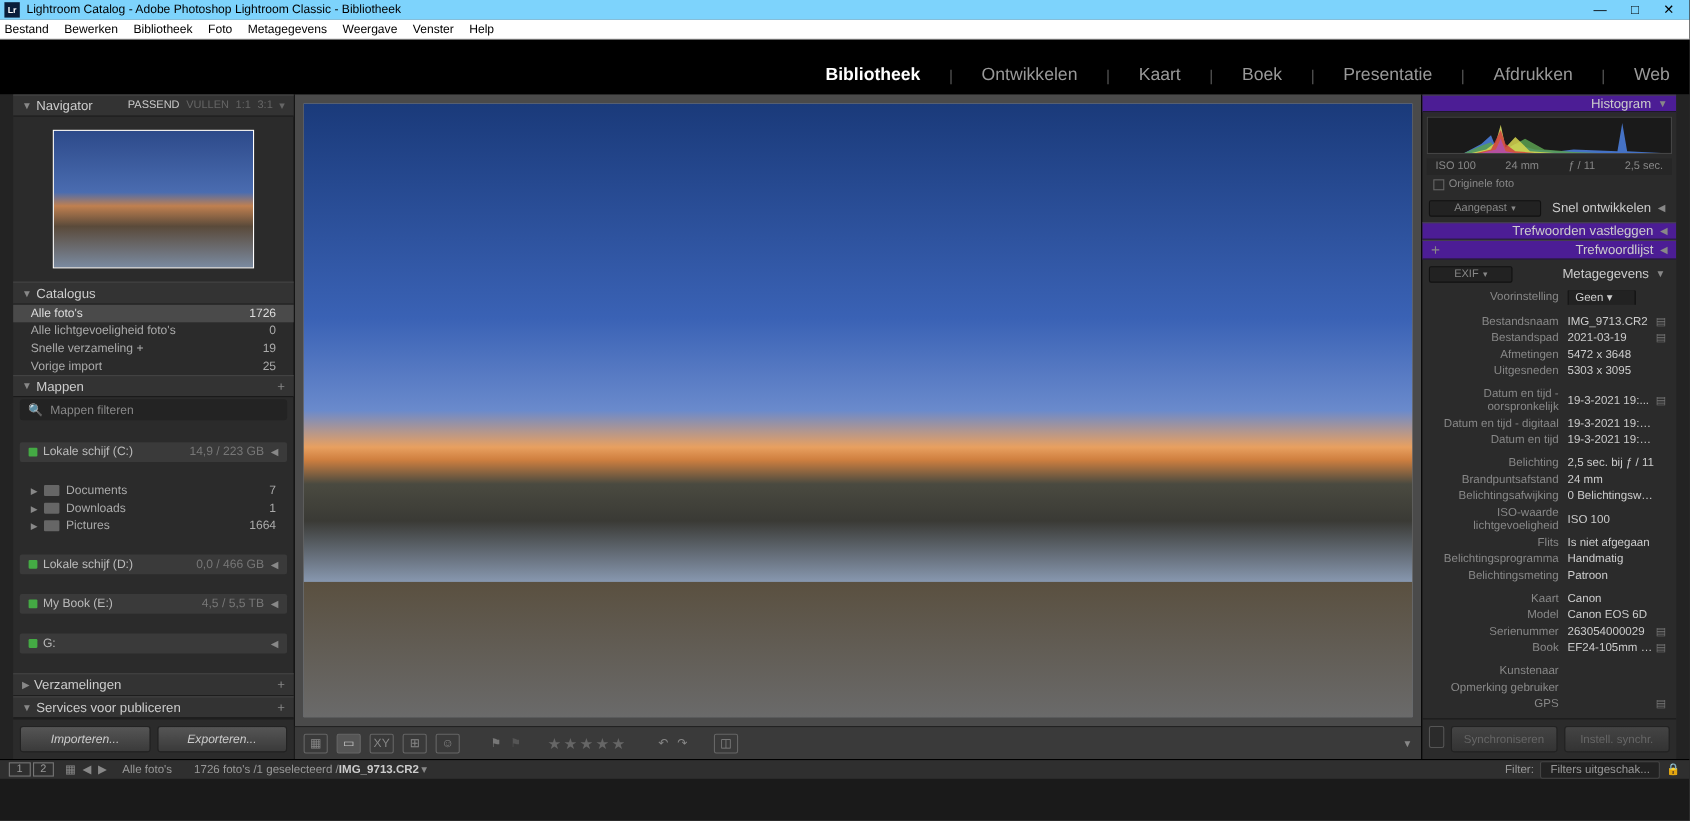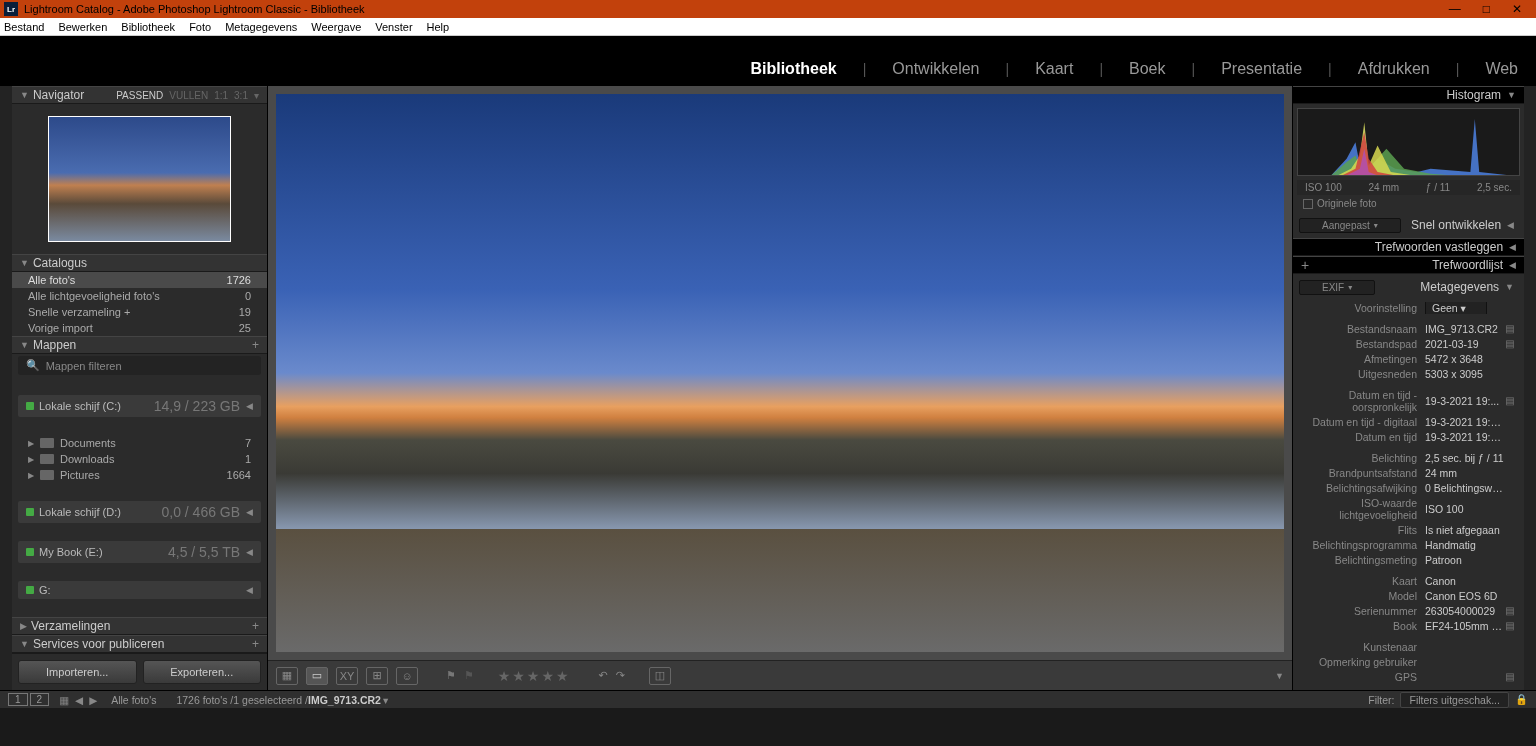--- a/index.html
+++ b/index.html
@@ -1,17 +1,17 @@
 <!DOCTYPE html>
 <html><head>
 <meta charset="utf-8">
 <style>
 * { margin: 0; padding: 0; box-sizing: border-box; }
 body { font-family: "Segoe UI", Arial, sans-serif; font-size: 11px; background: #1a1a1a; color: #bbb; overflow: hidden; width: 1536px; height: 746px; }
-.title-bar { background: #c2410c; color: #000; height: 18px; display: flex; align-items: center; padding: 0 4px; font-size: 11px; }
+.title-bar { background: #7dd3fc; color: #000; height: 18px; display: flex; align-items: center; padding: 0 4px; font-size: 11px; }
 .title-bar .icon { width: 14px; height: 14px; background: #0a1e3a; margin-right: 6px; display:flex; align-items:center; justify-content:center; color:#fff; font-size:8px; font-weight:bold; }
 .win-controls { margin-left: auto; display: flex; gap: 22px; padding-right: 10px; font-size: 12px; }
 .menu-bar { background: #fff; color: #000; height: 18px; display: flex; align-items: center; padding: 0 4px; gap: 14px; font-size: 11px; border-bottom:1px solid #ccc; }
 .menu-bar span { cursor: pointer; }
 .black-top { background: #000; height: 50px; display: flex; align-items: flex-end; justify-content: flex-end; padding: 0 14px 8px 14px; }
 .modules { display: flex; gap: 18px; align-items: center; font-size: 16px; color: #999; }
 .modules span { cursor: pointer; padding: 0 4px; }
 .modules .sep { color: #555; font-size: 14px; }
 .modules .active { color: #fff; font-weight: 600; }
 .main-row { display: flex; height: 604px; background: #2a2a2a; }
@@ -26,37 +26,37 @@
 .nav-opts .sel { color: #ccc; }
 .nav-thumb { padding: 12px 36px; }
 .nav-thumb .thumb { width: 100%; height: 126px; border: 1px solid #fff; background: linear-gradient(to bottom, #2d4a8a 0%, #4a6cb0 45%, #c08050 55%, #5a4a3a 70%, #7a8aa0 100%); position:relative; }
 .catalog-list { font-size: 11px; }
 .cat-item { display: flex; padding: 2px 16px; color: #aaa; }
 .cat-item.sel { background: #4a4a4a; color: #ddd; }
 .cat-item .count { margin-left: auto; }
 .folder-filter { margin: 2px 6px; padding: 3px 8px; background: #232323; border-radius: 3px; display:flex; align-items:center; gap:6px; color:#888; }
 .drive-row { display: flex; align-items: center; padding: 3px 8px; margin: 18px 6px; background: #3a3a3a; border-radius: 2px; font-size: 11px; }
 .drive-row .led { width: 8px; height: 8px; background: #4a4; border-radius: 1px; margin-right: 5px; }
-.drive-row .size { margin-left: auto; color: #777; font-size: 14px; }
+.drive-row .size { margin-left: auto; color: #777; font-size: 11px; }
 .drive-row .chev { margin-left: 6px; font-size: 9px; color:#888; }
 .folder-row { display: flex; align-items: center; padding: 2px 16px; font-size: 11px; color: #aaa; }
 .folder-row .tri { font-size: 8px; margin-right: 4px; color:#888; width:8px; }
 .folder-row .fico { width: 14px; height: 10px; background: #666; margin-right: 6px; border-radius: 1px; }
 .folder-row .count { margin-left: auto; }
 .btn-row { margin-top: auto; padding: 6px; display: flex; gap: 6px; background:#2b2b2b; border-top:1px solid #1a1a1a;}
-.btn { flex: 1; padding: 5px; background: linear-gradient(#555, #3a3a3a); border: 1px solid #222; border-radius: 3px; text-align: center; color: #ccc; font-size: 11px; cursor:pointer; }
+.btn { flex: 1; padding: 5px; background: linear-gradient(#555, #3a3a3a); border: 1px solid #222; border-radius: 3px; text-align: center; color: #ccc; font-size: 11px; cursor:pointer;font-style:italic; }
 .viewer { flex: 1; padding: 8px; display: flex; }
 .photo { flex: 1; background: #888; position: relative; overflow: hidden; }
 .sky { position:absolute; inset:0; background: linear-gradient(to bottom, #1a3a7a 0%, #3a62b5 35%, #6a8acc 50%, #e8a060 56%, #d08040 58%, #4a4a40 62%, #3a3a35 68%, #8898b0 78%, #7a8aa0 100%); }
 .ground { position:absolute; left:0; right:0; bottom:0; height:22%; background: linear-gradient(to bottom, #5a5040 0%, #6a6a6a 100%); }
 .toolbar { height: 30px; background: #3a3a3a; border-top: 1px solid #222; display: flex; align-items: center; padding: 0 8px; gap: 8px; }
 .tool-ico { width: 22px; height: 18px; border: 1px solid #666; border-radius: 2px; display:flex; align-items:center; justify-content:center; color:#888; font-size:11px; }
 .tool-ico.active { background: #555; color:#ccc; }
 .stars { color: #666; letter-spacing: 2px; font-size: 14px; }
-.rp-header { height: 22px; display: flex; align-items: center; padding: 0 8px; background: #000000; border-top: 1px solid #444; border-bottom: 1px solid #1a1a1a; font-size: 12px; color: #ccc; justify-content: flex-end; }
+.rp-header { height: 22px; display: flex; align-items: center; padding: 0 8px; background: #4c1d95; border-top: 1px solid #444; border-bottom: 1px solid #1a1a1a; font-size: 12px; color: #ccc; justify-content: flex-end; }
 .rp-header .tri { font-size: 9px; margin-left: 6px; color:#888; }
 .rp-header .plus-left { margin-right: auto; color: #888; font-size: 14px; }
 .histo { margin: 4px; height: 86px; background: #1a1a1a; border: 1px solid #444; position: relative; overflow:hidden; }
 .histo-info { display: flex; justify-content: space-between; padding: 2px 8px; font-size: 10px; color: #888; background:#262626; margin:0 4px;}
 .histo-cb { padding: 3px 10px; font-size: 10px; color: #888; display:flex; align-items:center; gap:4px; }
 .dd-row { display: flex; align-items:center; padding: 2px 6px; gap: 4px; }
 .dd { background: #222; border: 1px solid #111; padding: 1px 22px; font-size: 10px; color: #888; border-radius: 2px; display:flex; align-items:center; }
 .dd .arr { margin-left: 4px; font-size: 8px; }
 .meta-list { font-size: 10.5px; padding: 0 2px; }
 .meta-row { display: flex; padding: 1.5px 6px; align-items: center; }
@@ -425,20 +425,25 @@
           <span class="ico"></span>
         </div>
         <div class="meta-row">
           <span class="lbl">GPS</span>
           <span class="val"></span>
           <span class="ico">▤</span>
         </div>
         <div class="meta-sep"></div>
       </div>
 
+    <div class="sync-row">
+      <div style="width:14px;height:20px;border:1px solid #555;border-radius:2px;"></div>
+      <div class="sync-btn">Synchroniseren</div>
+      <div class="sync-btn">Instell. synchr.</div>
+    </div>
   </div>
 
   <div class="edge-strip"></div>
 </div>
 
 <div class="status-bar">
   <div class="boxes">
     <span class="box">1</span>
     <span class="box">2</span>
   </div>

